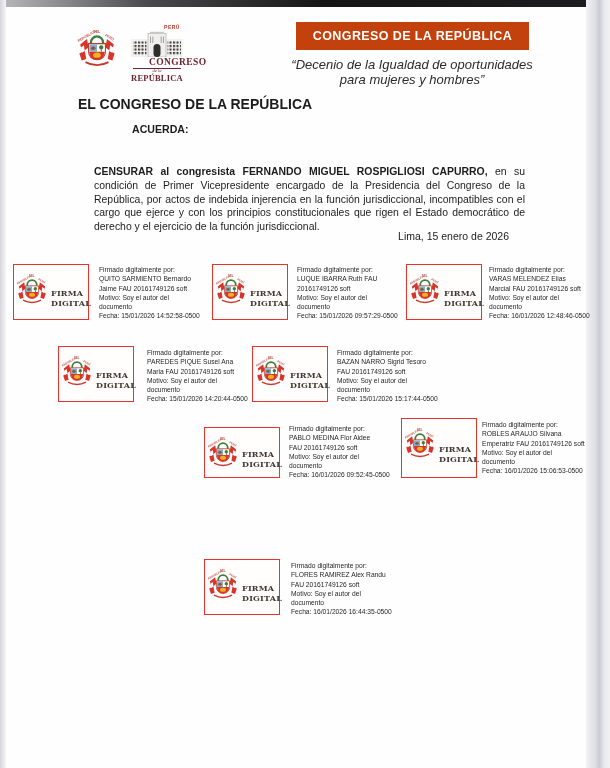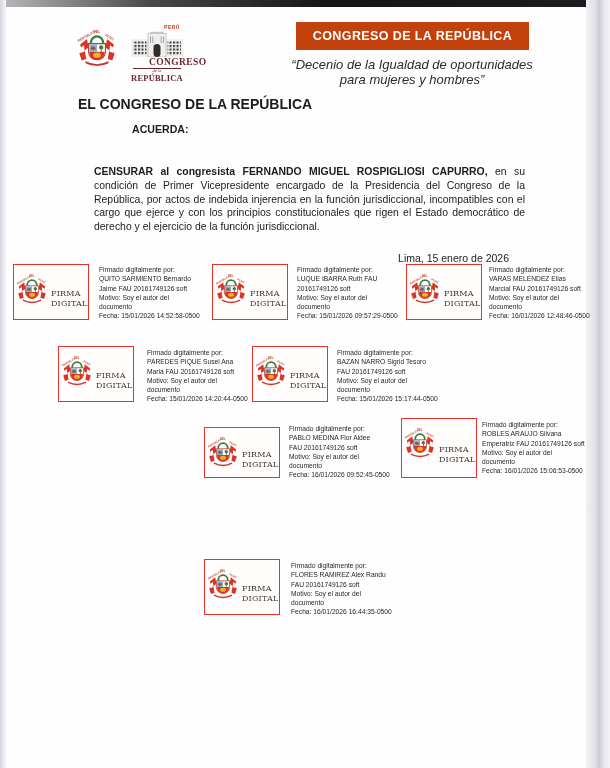--- a/index.html
+++ b/index.html
@@ -28,27 +28,27 @@
           color:#ffffff;font-weight:bold;font-size:12.5px;letter-spacing:.4px;
           display:flex;align-items:center;justify-content:center;}
   .motto{position:absolute;left:278px;top:57px;width:268px;text-align:center;
          font-style:italic;font-size:13px;color:#2b2b2b;}
 
   
   .heading{position:absolute;left:78px;top:96px;font-weight:bold;font-size:14px;}
   .acuerda{position:absolute;left:88px;top:123px;font-weight:bold;font-size:10.6px;margin-left:44px;}
   .paragraph{position:absolute;left:78px;top:149px;width:431px;font-size:10.45px;
              line-height:13.8px;text-align:justify;margin:16px;}
-  .dateline{position:absolute;left:78px;top:252px;width:431px;text-align:right;font-size:10.5px;}
+  .dateline{position:absolute;left:78px;top:230px;width:431px;text-align:right;font-size:10.5px;}
 
   
   .stamp-box{position:absolute;width:76px;height:56px;border:1.6px solid #e8332a;background:#fffefd;
              box-sizing:border-box;display:flex;padding:1px 1px 1px 0;}
   .stamp-box .coa{display:block;width:36px;height:50px;flex:none;margin-top:-1px;}
-  .stamp-label{font-family:"DejaVu Serif",serif;font-weight:normal;font-size:8px;line-height:9.6px;
+  .stamp-label{font-family:"DejaVu Serif",serif;font-weight:bold;font-size:8px;line-height:9.6px;
                color:#3f3831;white-space:pre-line;letter-spacing:.2px;align-self:center;margin:14px 0 0 1px;}
   .stamp-text{position:absolute;font-size:6.7px;line-height:9.3px;color:#262626;white-space:pre-line;width:120px;}
 
   .s1-box{left:13px;top:264px;}   .s1-txt{left:99px;top:265px;}
   .s2-box{left:212px;top:264px;}  .s2-txt{left:297px;top:265px;}
   .s3-box{left:406px;top:264px;}  .s3-txt{left:489px;top:265px;}
   .s4-box{left:58px;top:346px;}   .s4-txt{left:147px;top:348px;}
   .s5-box{left:252px;top:346px;}  .s5-txt{left:337px;top:348px;}
   .s6-box{left:204px;top:427px;height:51px;} .s6-txt{left:289px;top:424px;}
   .s7-box{left:401px;top:418px;height:60px;} .s7-txt{left:482px;top:420px;}

